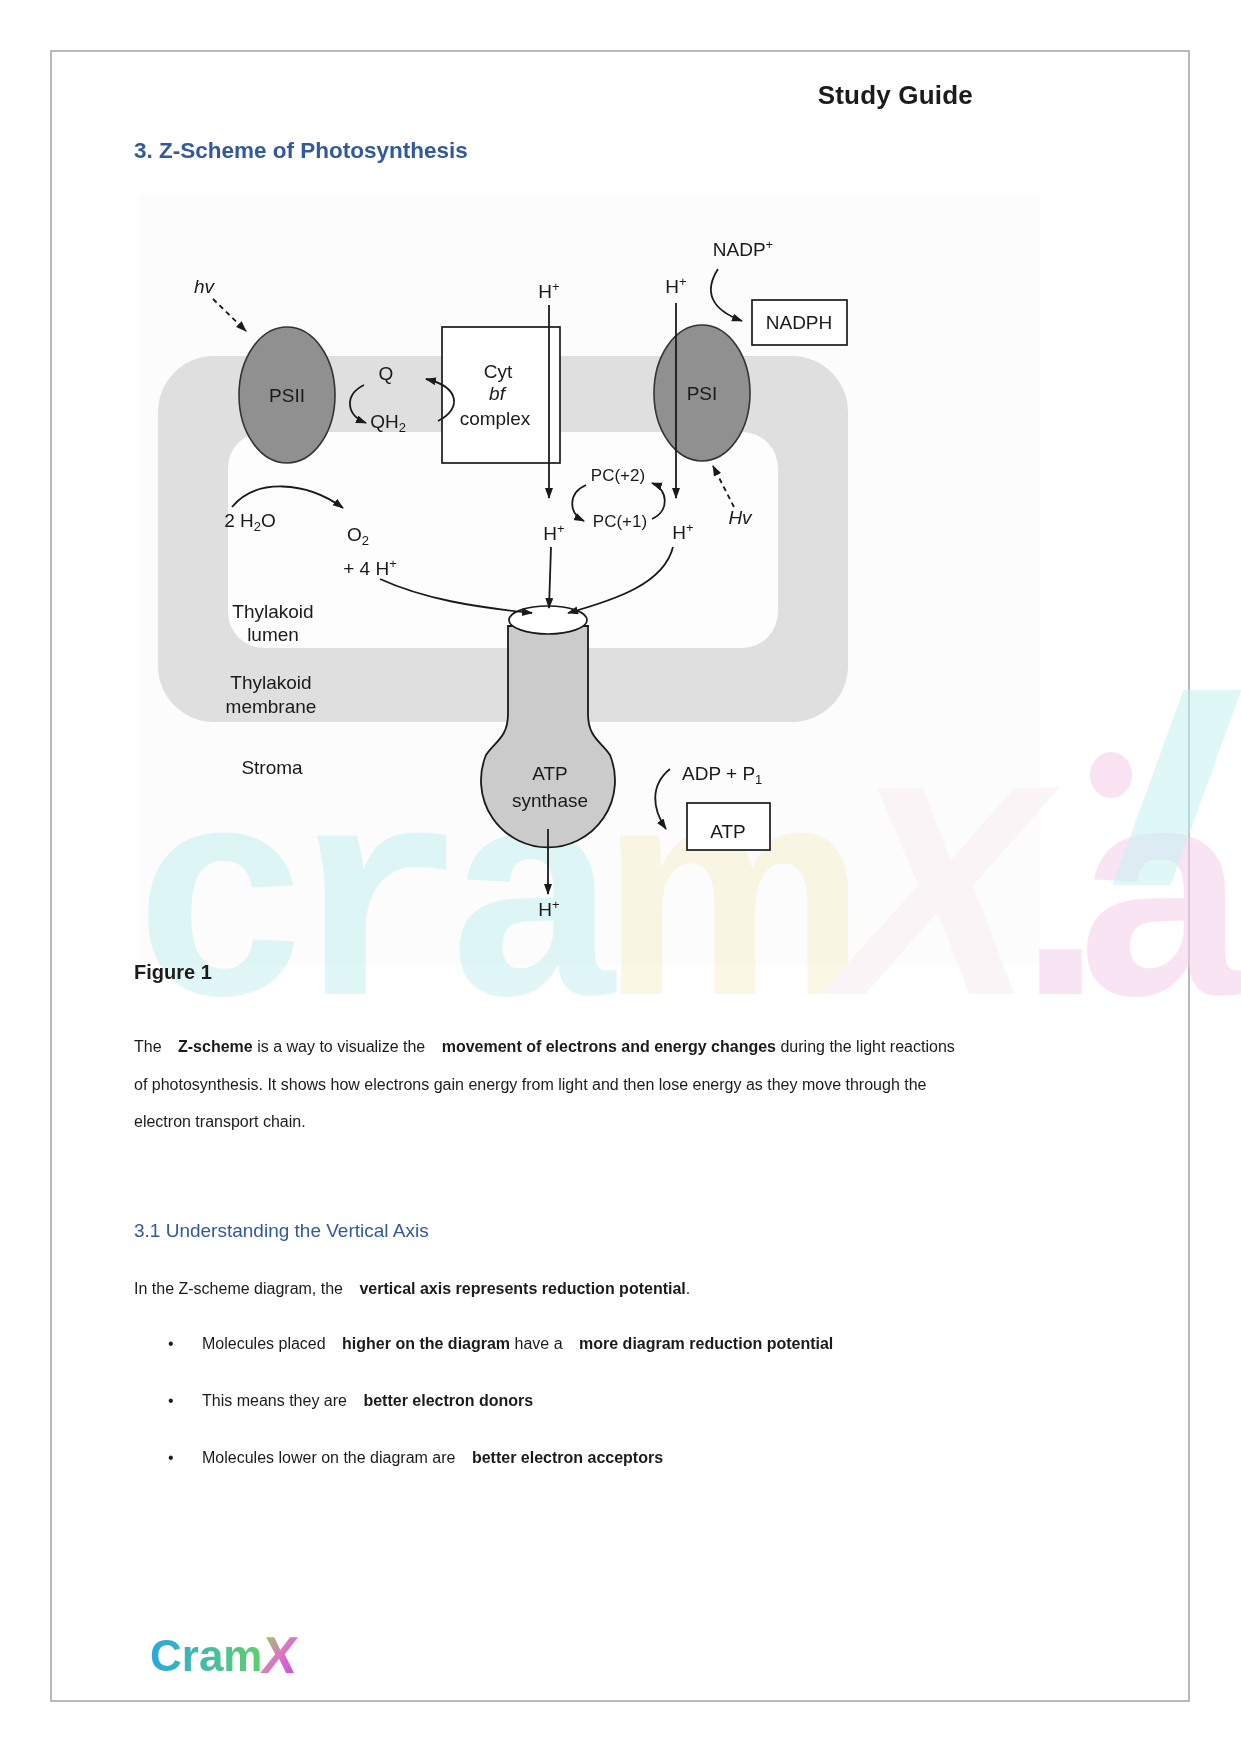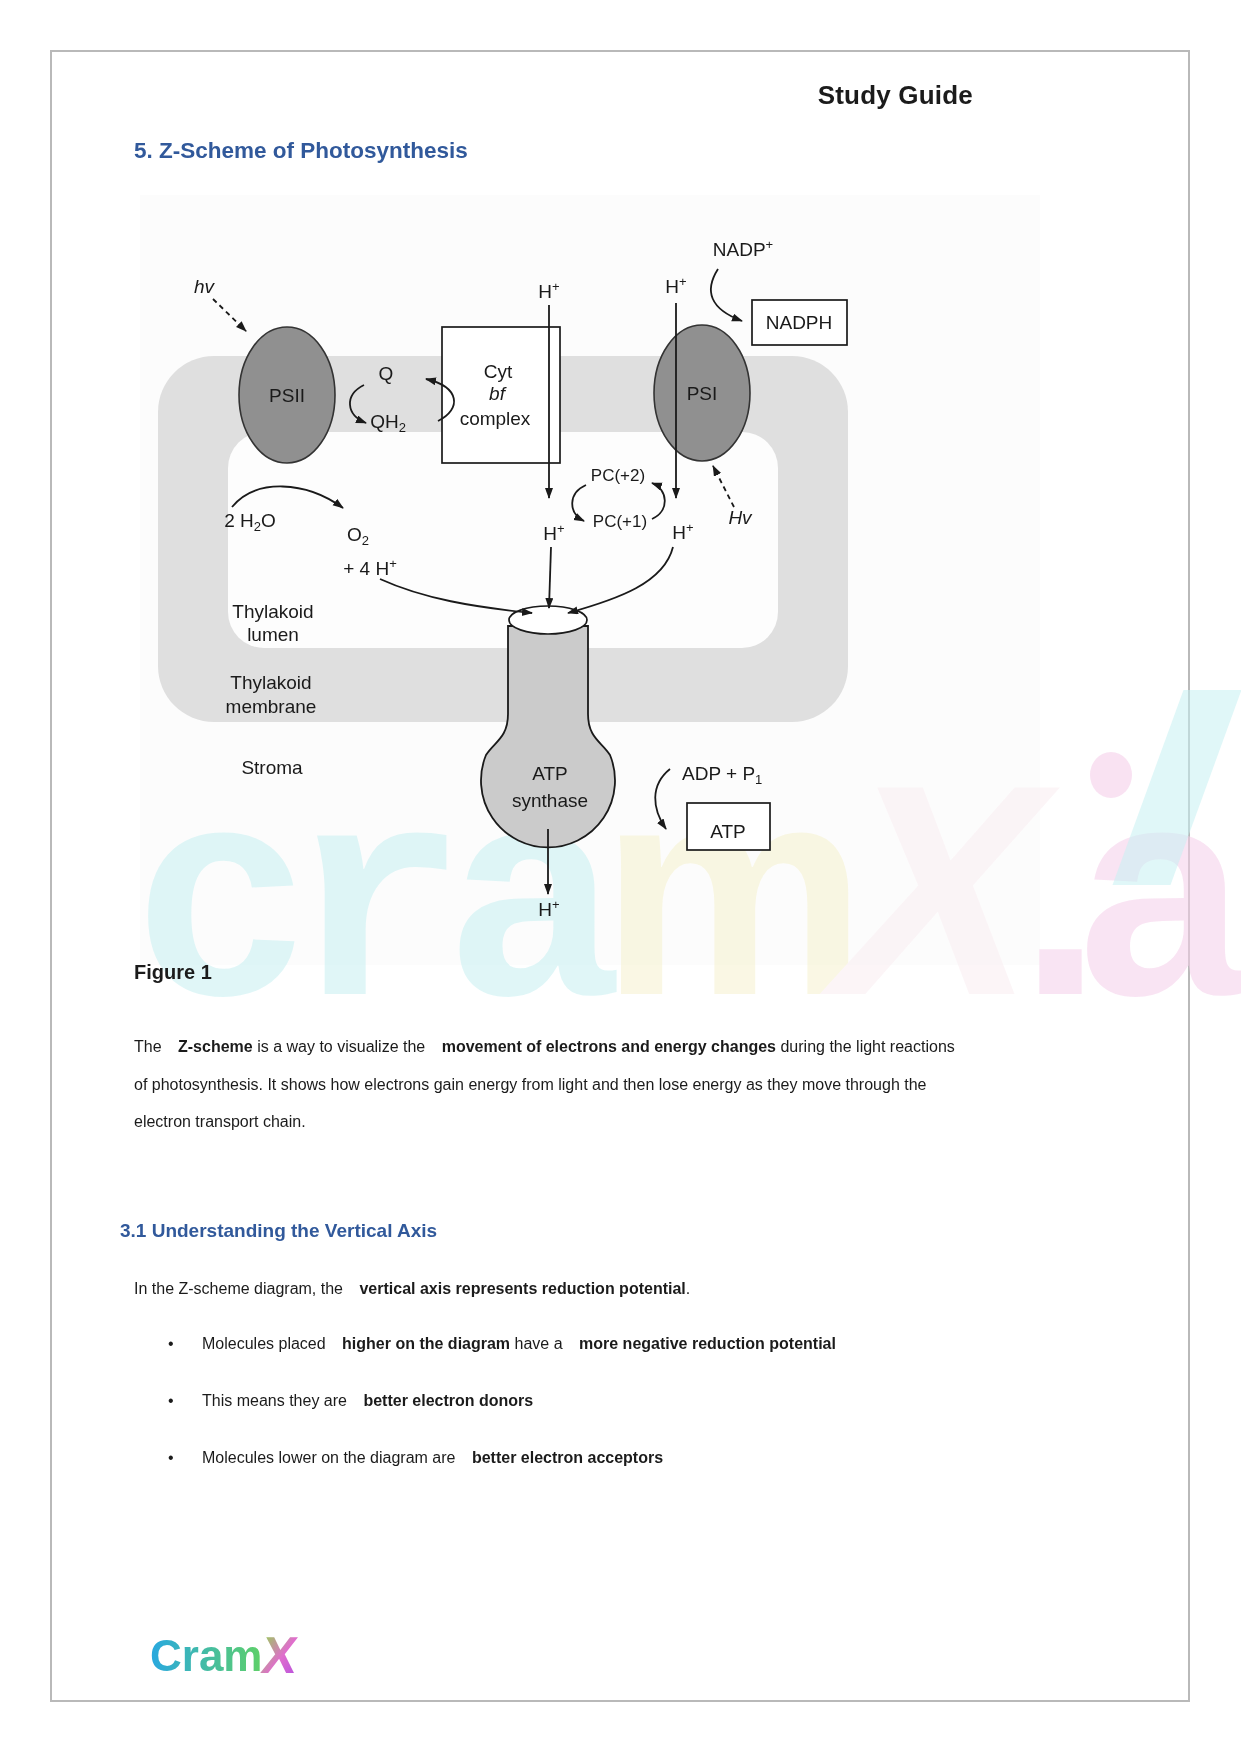--- a/index.html
+++ b/index.html
@@ -10,21 +10,21 @@
     --logo_blue:#29A8E0; --logo_green:#5FD068; --logo_lime:#8FD94B;
     --logo_pink:#E06ECD; --logo_purple:#B44FE0;
   }
   *{margin:0;padding:0;box-sizing:border-box;}
   html,body{background:#fff;}
   body{font-family:"Liberation Sans","DejaVu Sans",sans-serif;color:var(--text_black);}
   .page{position:relative;width:1241px;height:1754px;background:#fff;overflow:hidden;margin:0 auto;padding-left:6px;}
   .page-border{position:absolute;left:50px;top:50px;width:1140px;height:1652px;border:2px solid var(--page_border);}
   .doc-header{position:absolute;top:80px;right:268px;font-size:26px;font-weight:bold;letter-spacing:.2px;}
   .h2{position:absolute;left:134px;top:138px;font-size:22.5px;font-weight:bold;color:var(--heading_blue);}
-  .h3{position:absolute;left:120px;top:1220px;font-size:19px;font-weight:bold;color:var(--heading_blue);}
+  .h3{position:absolute;left:134px;top:1220px;font-size:19px;font-weight:normal;color:var(--heading_blue);}
   .figure-wrap{position:absolute;left:140px;top:195px;width:900px;height:770px;background:#FCFCFC;}
   .figure-wrap svg.diagram{position:relative;z-index:1;display:block;}
   .watermark{position:absolute;left:-8px;top:545px;z-index:0;font-size:300px;font-weight:bold;
     letter-spacing:-0.08em;line-height:1;white-space:nowrap;opacity:.55;}
   .wm-c{color:var(--watermark_cyan);font-family:Liberation Mono, monospace;} .wm-m{color:var(--watermark_yellow);}
   .wm-x{color:var(--watermark_white);display:inline-block;transform:skewX(-14deg);}
   .wm-ai{color:var(--watermark_pink);}
   .wm-wedge{position:absolute;left:1008px;top:495px;width:58px;height:195px;background:var(--watermark_cyan);
     transform:skewX(-20deg);opacity:.55;z-index:0;}
   .wm-dot{position:absolute;left:950px;top:557px;width:42px;height:46px;border-radius:50%;
@@ -53,21 +53,21 @@
   .dash{stroke-dasharray:5 4;}
   .logo{position:absolute;left:148px;top:1628px;}
 </style>
 </head>
 <body>
 
 <div class="page">
   <div class="page-border"></div>
 
   <div class="doc-header">Study Guide</div>
-  <div class="h2">5. Z-Scheme of Photosynthesis</div>
+  <div class="h2">3. Z-Scheme of Photosynthesis</div>
 
   <div class="figure-wrap">
     <div class="watermark"><span class="wm-c">cra</span><span class="wm-m">m</span><span class="wm-x">X</span><span class="wm-ai">.ai</span></div>
     <div class="wm-wedge"></div>
     <div class="wm-dot"></div>
 
     <svg class="diagram" width="900" height="770" viewBox="0 0 900 770" xmlns="http://www.w3.org/2000/svg">
       <defs>
         <marker id="ah" markerWidth="13" markerHeight="10" refX="10" refY="4" orient="auto" markerUnits="userSpaceOnUse">
           <path d="M0,0 L11,4 L0,8 Z" fill="#1a1a1a"></path>
@@ -139,21 +139,21 @@
 
   <div class="caption">Figure 1</div>
 
   <p class="para1 body-text"><span>The </span><span class="b">Z-scheme</span><span> is a way to visualize the </span><span class="b">movement of electrons and energy changes</span><span> during the light reactions of photosynthesis. It shows how electrons gain energy from light and then lose energy as they move through the electron transport chain.</span></p>
 
   <div class="h3">3.1 Understanding the Vertical Axis</div>
 
   <p class="para2 body-text"><span>In the Z-scheme diagram, the </span><span class="b">vertical axis represents reduction potential</span><span>.</span></p>
 
   <ul class="bullets">
-    <li><span class="bullet-dot">•</span><span>Molecules placed </span><span class="b">higher on the diagram</span><span> have a </span><span class="b">more negative reduction potential</span></li>
+    <li><span class="bullet-dot">•</span><span>Molecules placed </span><span class="b">higher on the diagram</span><span> have a </span><span class="b">more diagram reduction potential</span></li>
     <li><span class="bullet-dot">•</span><span>This means they are </span><span class="b">better electron donors</span></li>
     <li><span class="bullet-dot">•</span><span>Molecules lower on the diagram are </span><span class="b">better electron acceptors</span></li>
   </ul>
 
 
   <svg class="logo" width="180" height="60" viewBox="0 0 180 60" xmlns="http://www.w3.org/2000/svg">
     <defs>
       <linearGradient id="lgC" x1="0" y1="0" x2="1" y2="0">
         <stop offset="0" stop-color="#29A8E0"></stop>
         <stop offset="1" stop-color="#5FD068"></stop>

